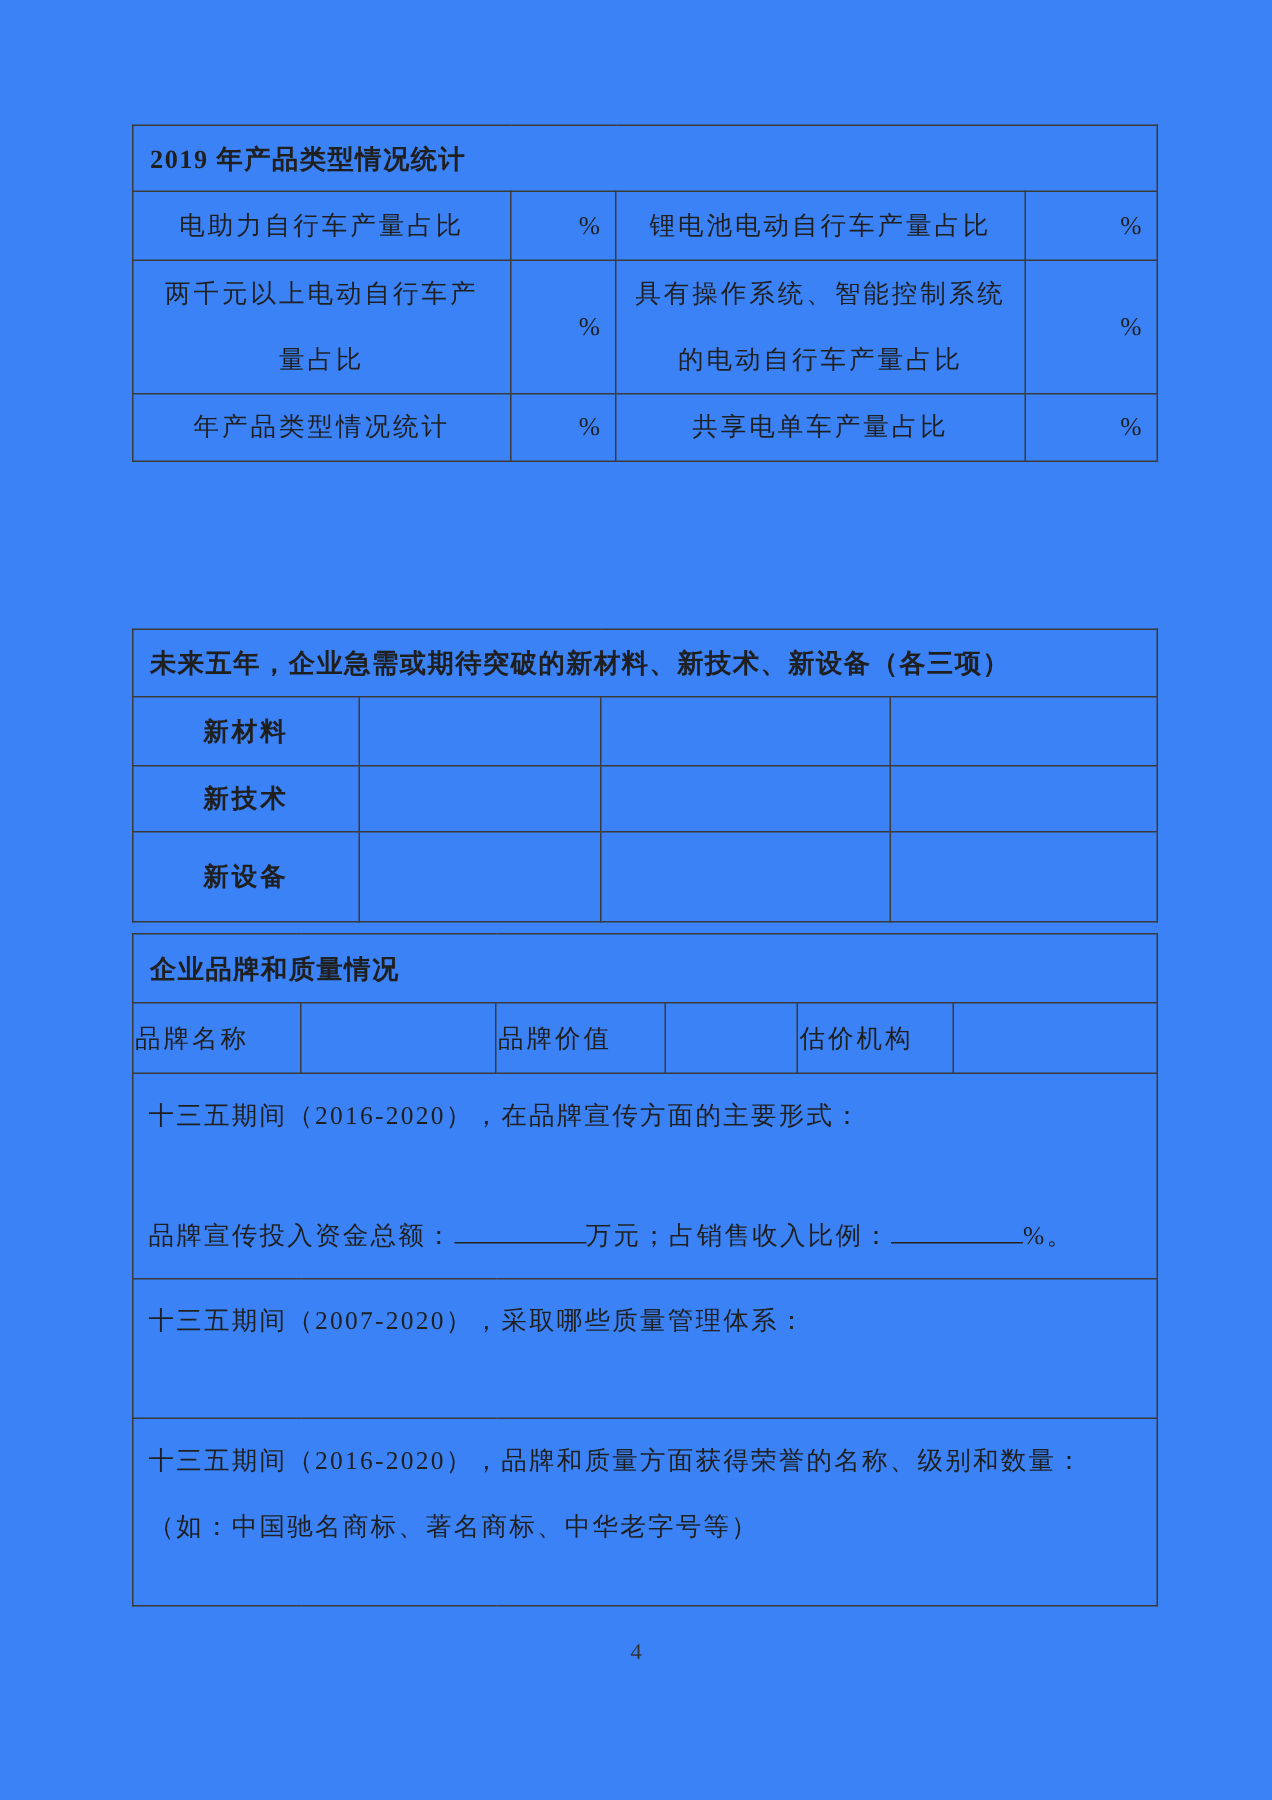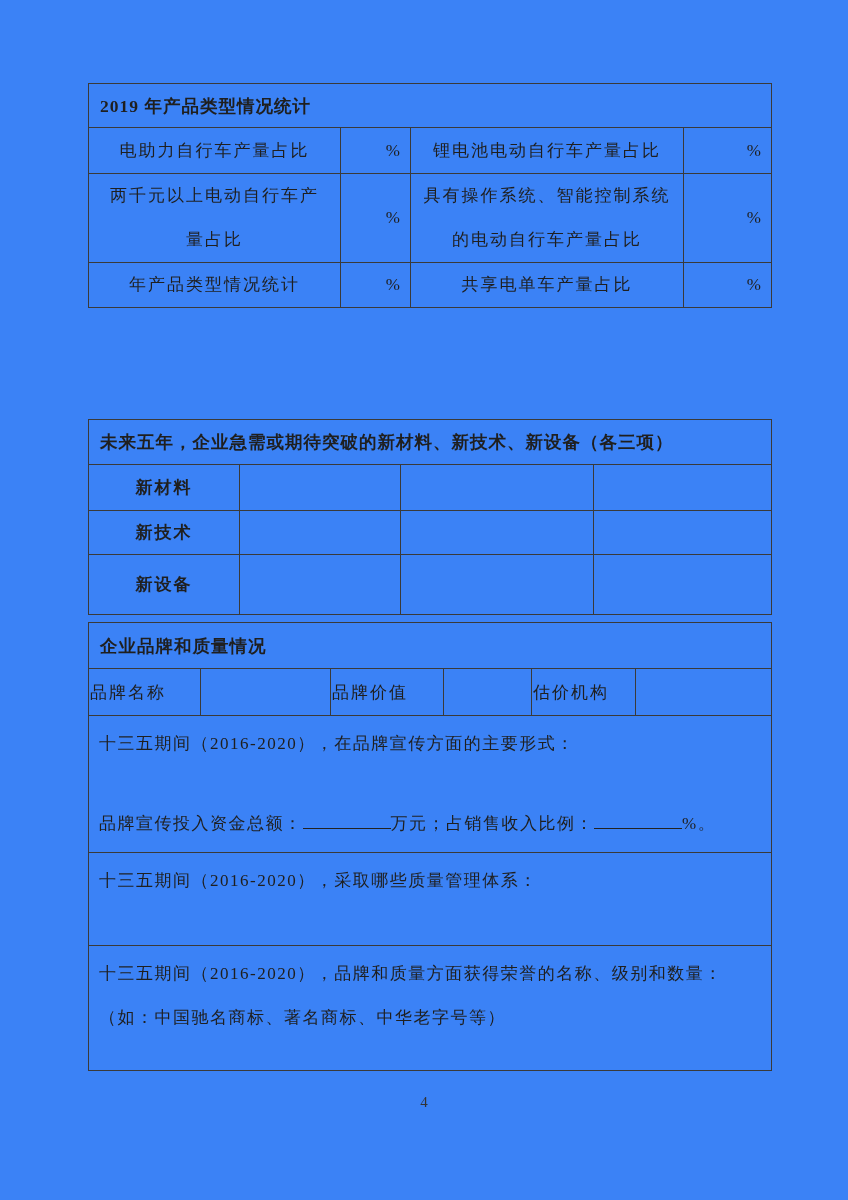--- a/index.html
+++ b/index.html
@@ -177,21 +177,21 @@
     <tr style="height:137px">
       <td class="freecell" colspan="6">
         <div class="line">十三五期间（2016-2020），在品牌宣传方面的主要形式：</div>
         <div class="line line-mt">
           <span>品牌宣传投入资金总额：</span><span class="blank"></span><span>万元；占销售收入比例：</span><span class="blank"></span><span>%。</span>
         </div>
       </td>
     </tr>
     <tr style="height:93px">
       <td class="freecell" colspan="6">
-        <div class="line">十三五期间（2016-2020），采取哪些质量管理体系：</div>
+        <div class="line">十三五期间（2007-2020），采取哪些质量管理体系：</div>
       </td>
     </tr>
     <tr style="height:125px">
       <td class="freecell" colspan="6">
         <div class="line">十三五期间（2016-2020），品牌和质量方面获得荣誉的名称、级别和数量：</div>
         <div class="line">（如：中国驰名商标、著名商标、中华老字号等）</div>
       </td>
     </tr>
   </tbody>
     </table>

